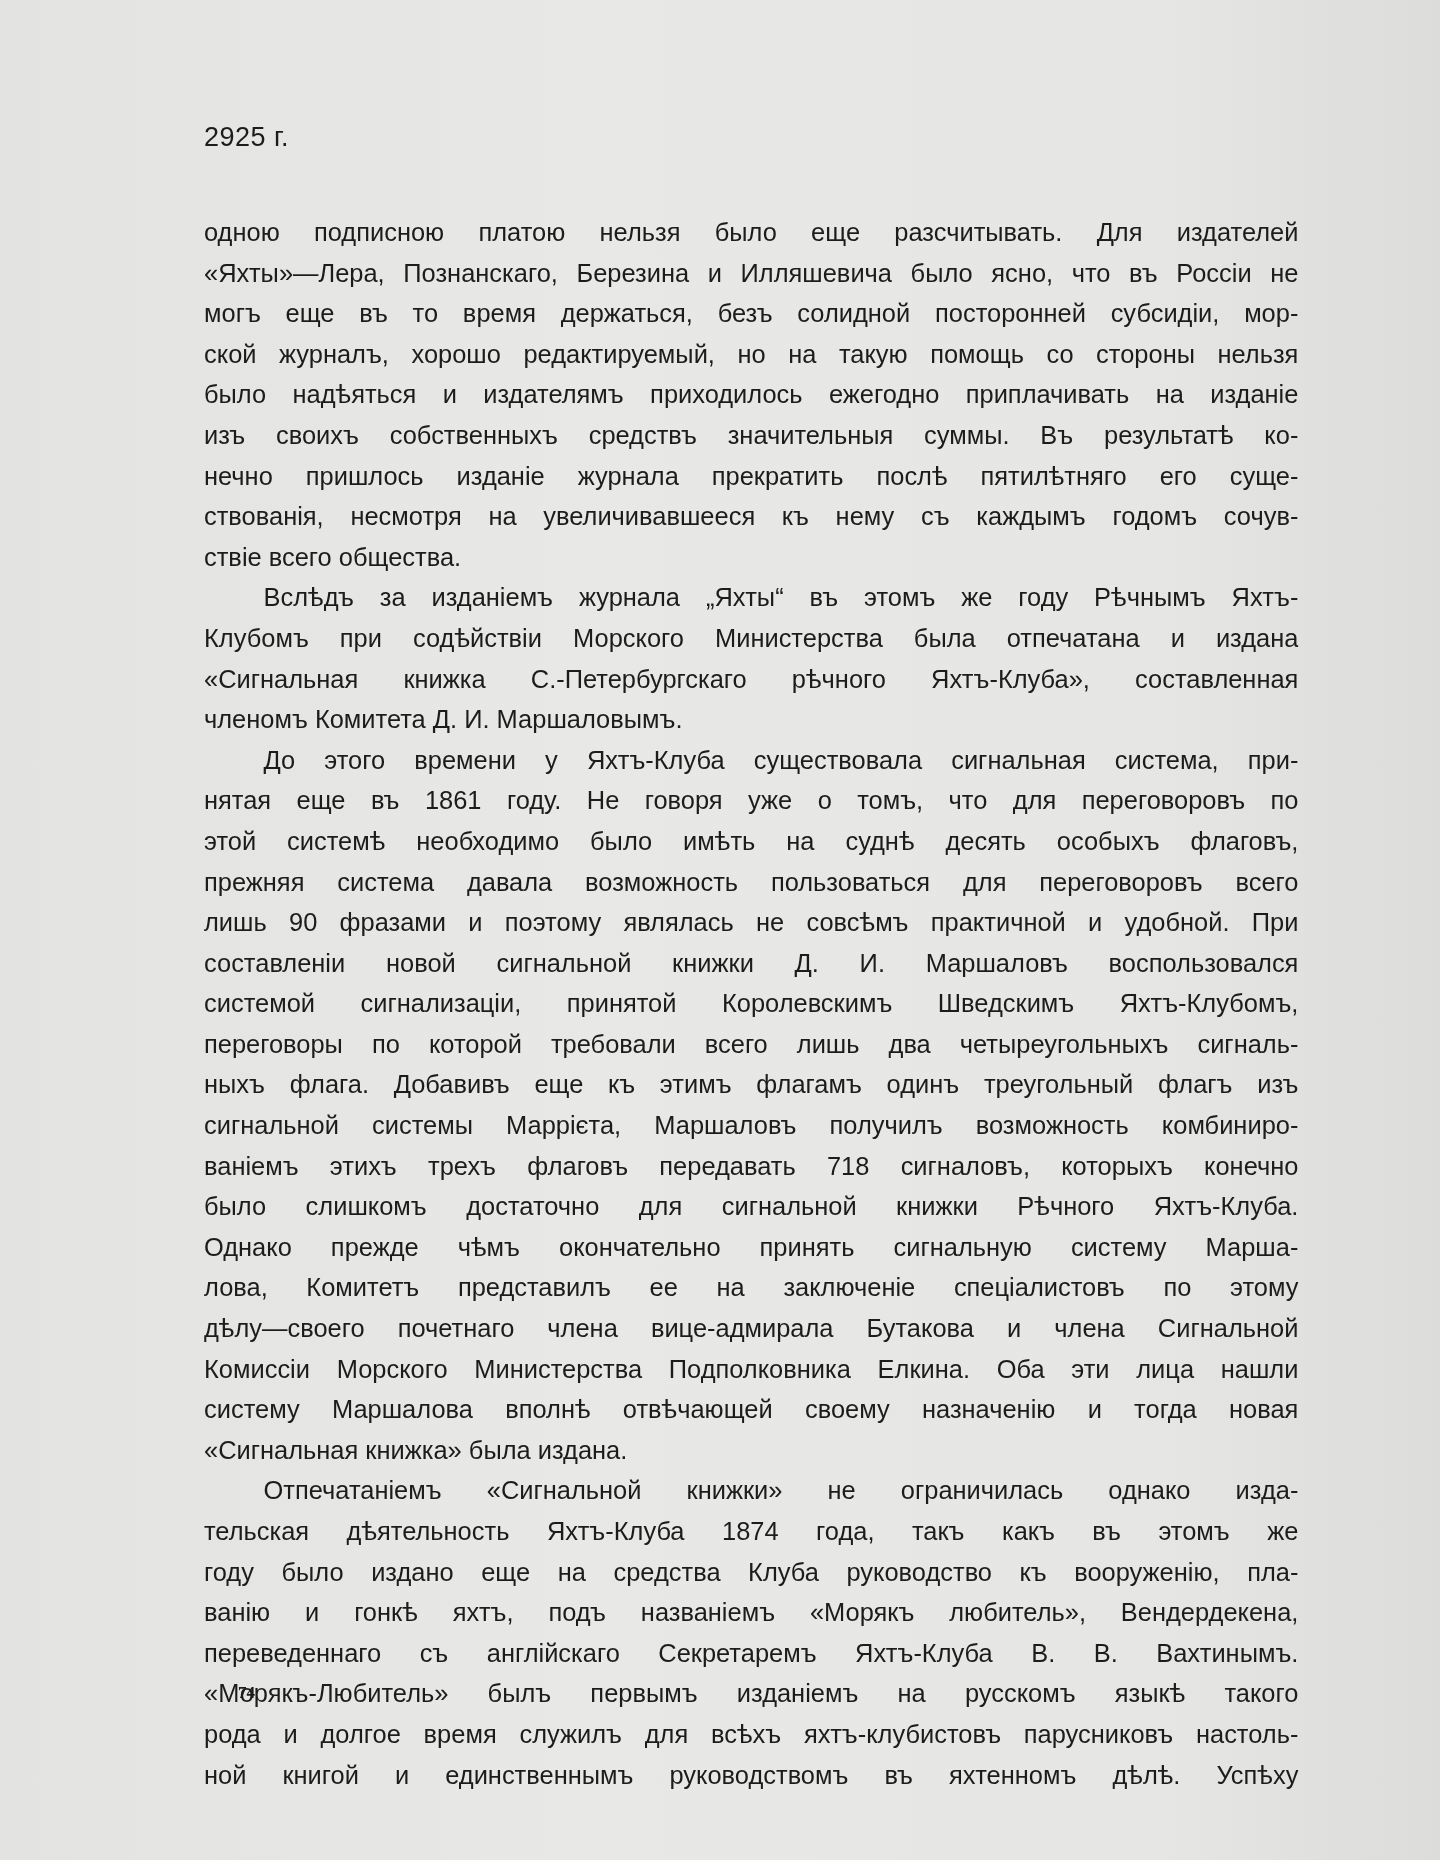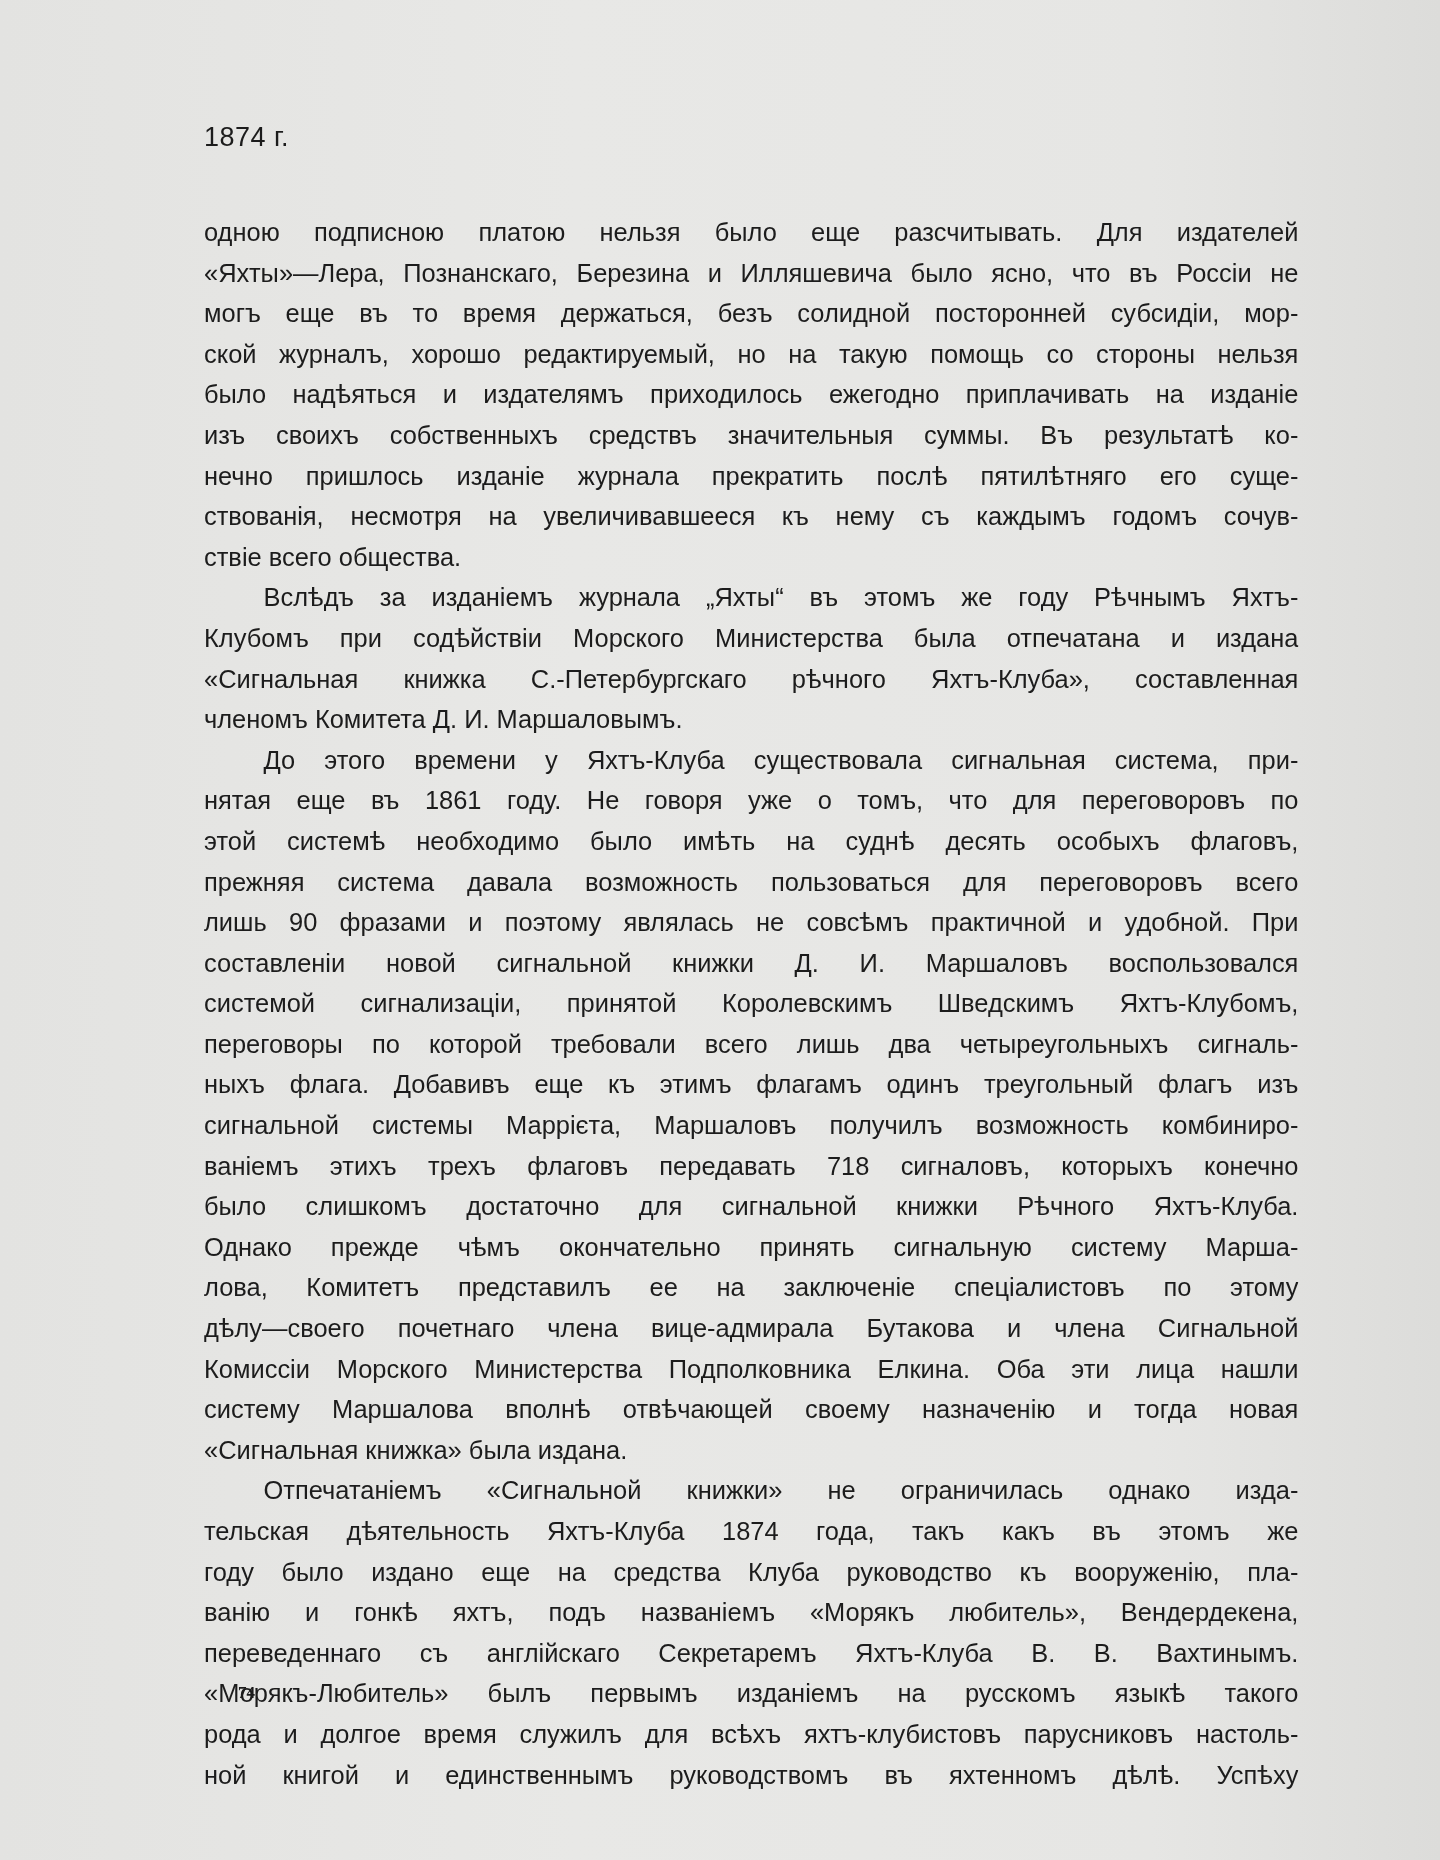--- a/index.html
+++ b/index.html
@@ -35,21 +35,21 @@
   .page-number {
     position: absolute; left: 238px; top: 1683px;
     font-size: 17px; font-weight: bold;
     font-family: "Liberation Serif", serif;
   }
 </style>
 </head>
 <body>
 
 <div class="page">
-  <div class="running-head">1874 г.</div>
+  <div class="running-head">2925 г.</div>
 
   <div class="body-text">
 
     <div class="paragraph">
       <div class="line">одною подписною платою нельзя было еще разсчитывать. Для издателей</div>
       <div class="line">«Яхты»—Лера, Познанскаго, Березина и Илляшевича было ясно, что въ Россіи не</div>
       <div class="line">могъ еще въ то время держаться, безъ солидной посторонней субсидіи, мор-</div>
       <div class="line">ской журналъ, хорошо редактируемый, но на такую помощь со стороны нельзя</div>
       <div class="line">было надѣяться и издателямъ приходилось ежегодно приплачивать на изданіе</div>
       <div class="line">изъ своихъ собственныхъ средствъ значительныя суммы. Въ результатѣ ко-</div>

